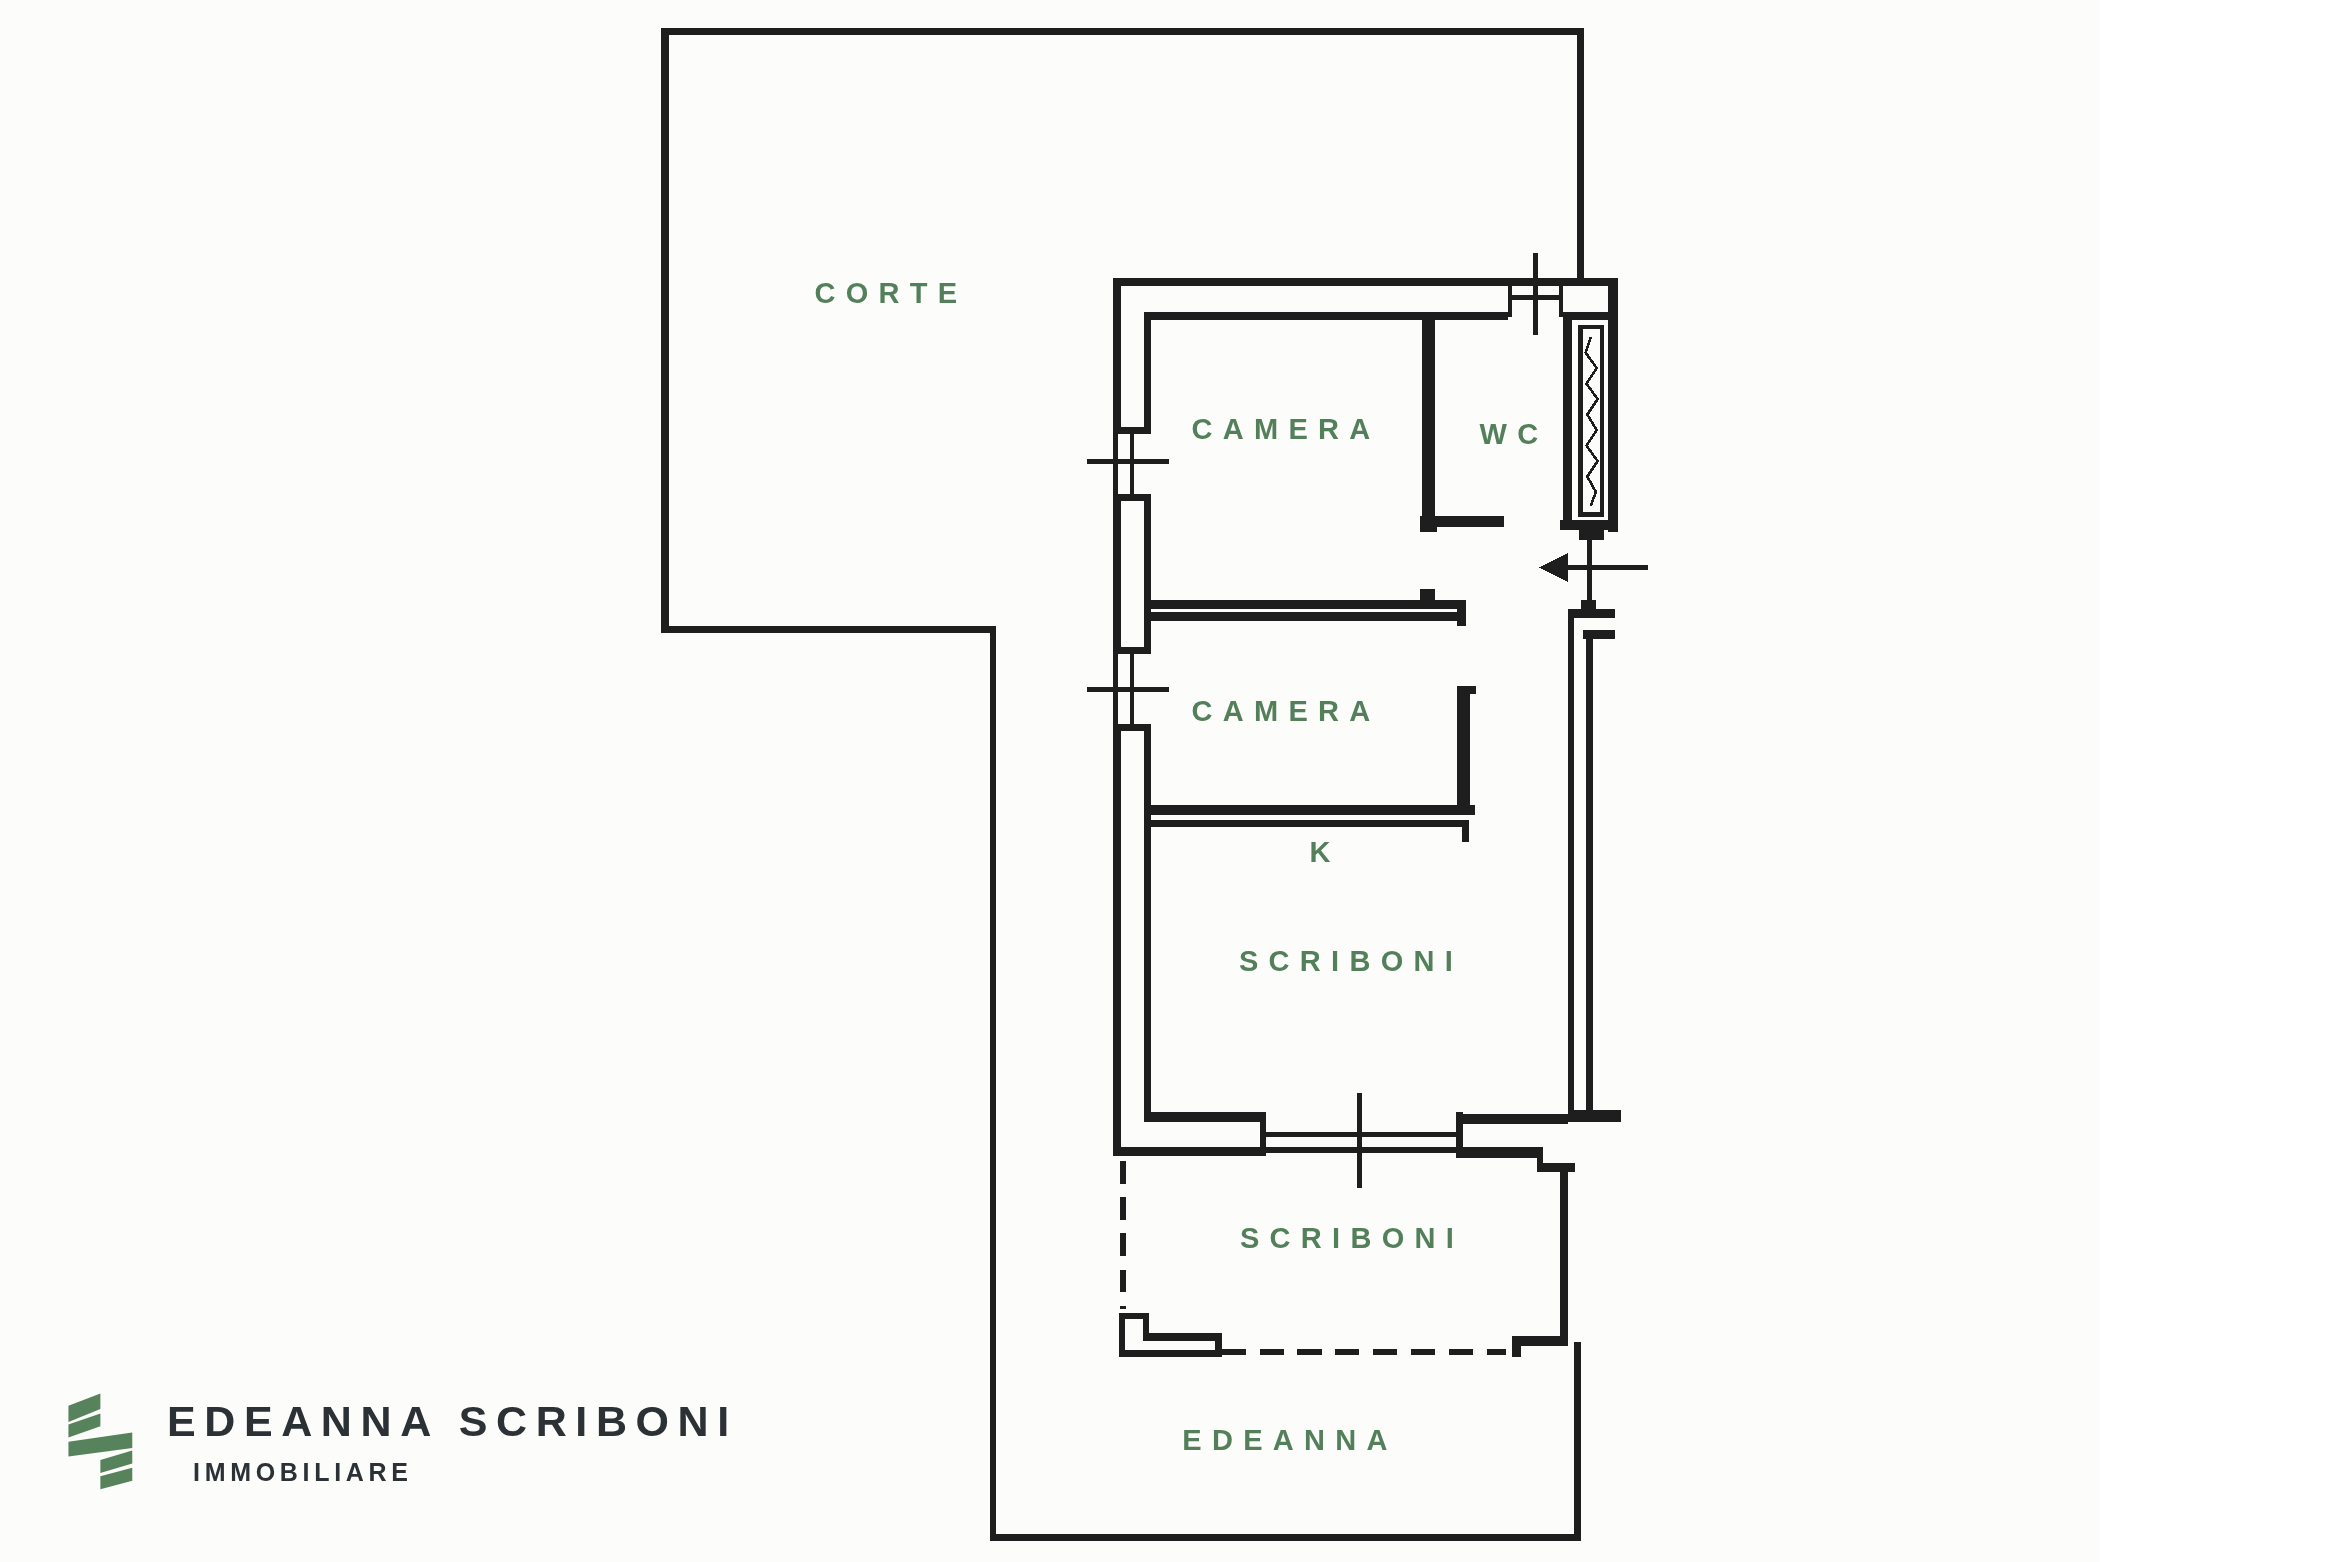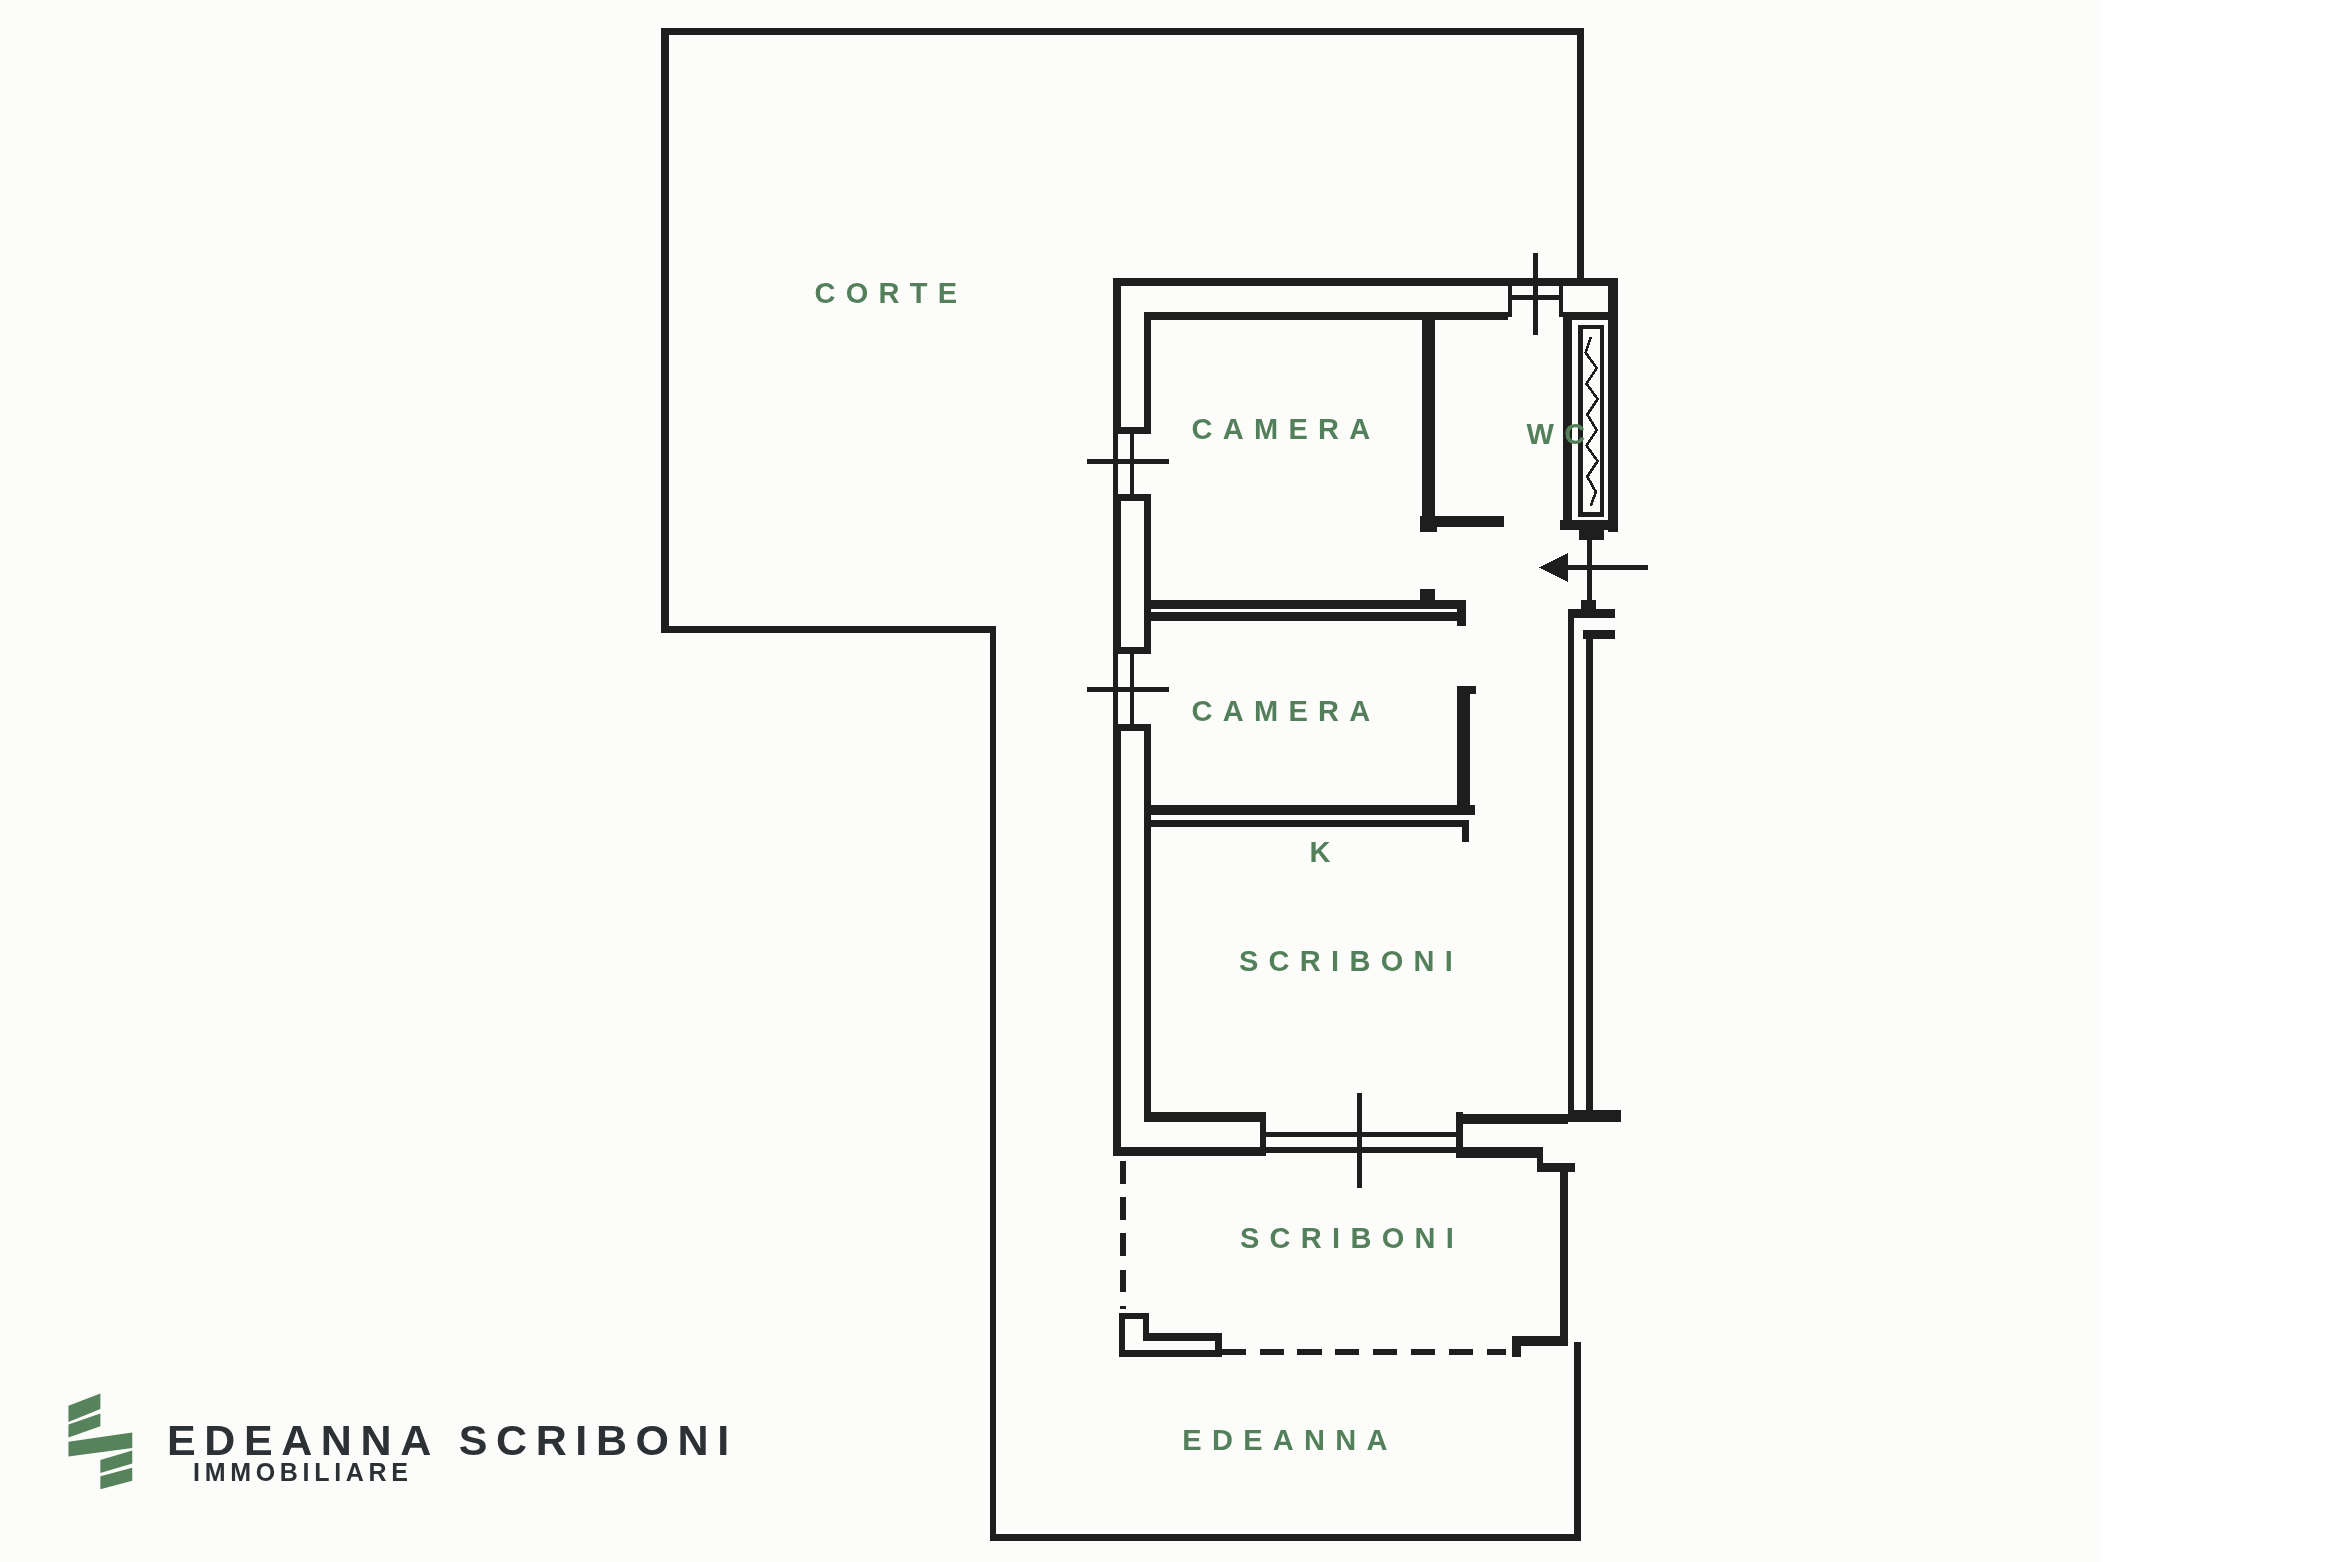--- a/index.html
+++ b/index.html
@@ -14,21 +14,21 @@
   .room-label{
     position:absolute;transform:translate(-50%,-50%);
     font-size:29px;font-weight:700;letter-spacing:10.3px;
     color:var(--room,#53805a);white-space:nowrap;line-height:1;
   }
   .logo-mark{position:absolute;left:65px;top:1390px;width:69px;height:102px;}
   .logo-mark polygon{fill:var(--logoGreen,#56825c);}
   .brand-name{
     position:absolute;left:167px;top:1399px;
     font-size:43px;font-weight:700;letter-spacing:8.6px;
-    color:var(--logoText,#2c3136);white-space:nowrap;line-height:1.06;margin-top:19px;
+    color:var(--logoText,#2c3136);white-space:nowrap;line-height:1.06;
   }
   .brand-tagline{
     position:absolute;left:169px;top:1459px;
     font-size:25px;font-weight:600;letter-spacing:4.7px;
     color:var(--logoText,#2c3136);white-space:nowrap;line-height:1.05;margin-left:24px;
   }
 </style>
 </head>
 <body>
 
@@ -121,21 +121,21 @@
     <rect x="1300" y="1526" width="8" height="52"></rect>
     <rect x="1300" y="1526" width="36" height="8"></rect>
     <rect x="1328" y="1526" width="8" height="32"></rect>
     <rect x="1328" y="1550" width="92" height="9"></rect>
     <rect x="1412" y="1550" width="8" height="28"></rect>
     <rect x="1300" y="1570" width="120" height="8"></rect>
   </svg>
 
   <div class="room-label" style="left:891px;top:293px">CORTE</div>
   <div class="room-label" style="left:1286px;top:429px">CAMERA</div>
-  <div class="room-label" style="left:1561px;top:434px">WC</div>
+  <div class="room-label" style="left:1514px;top:434px">WC</div>
   <div class="room-label" style="left:1286px;top:711px">CAMERA</div>
   <div class="room-label" style="left:1325px;top:852px">K</div>
   <div class="room-label" style="left:1351px;top:961px">SCRIBONI</div>
   <div class="room-label" style="left:1352px;top:1238px">SCRIBONI</div>
   <div class="room-label" style="left:1290px;top:1440px">EDEANNA</div>
 
   <svg class="logo-mark" viewBox="74 1615 80 118">
     <polygon points="78,1633 115,1619 115,1637 78,1652"></polygon>
     <polygon points="78,1655 115,1642 115,1657 78,1670"></polygon>
     <polygon points="78,1675 152,1664 152,1682 78,1692"></polygon>

